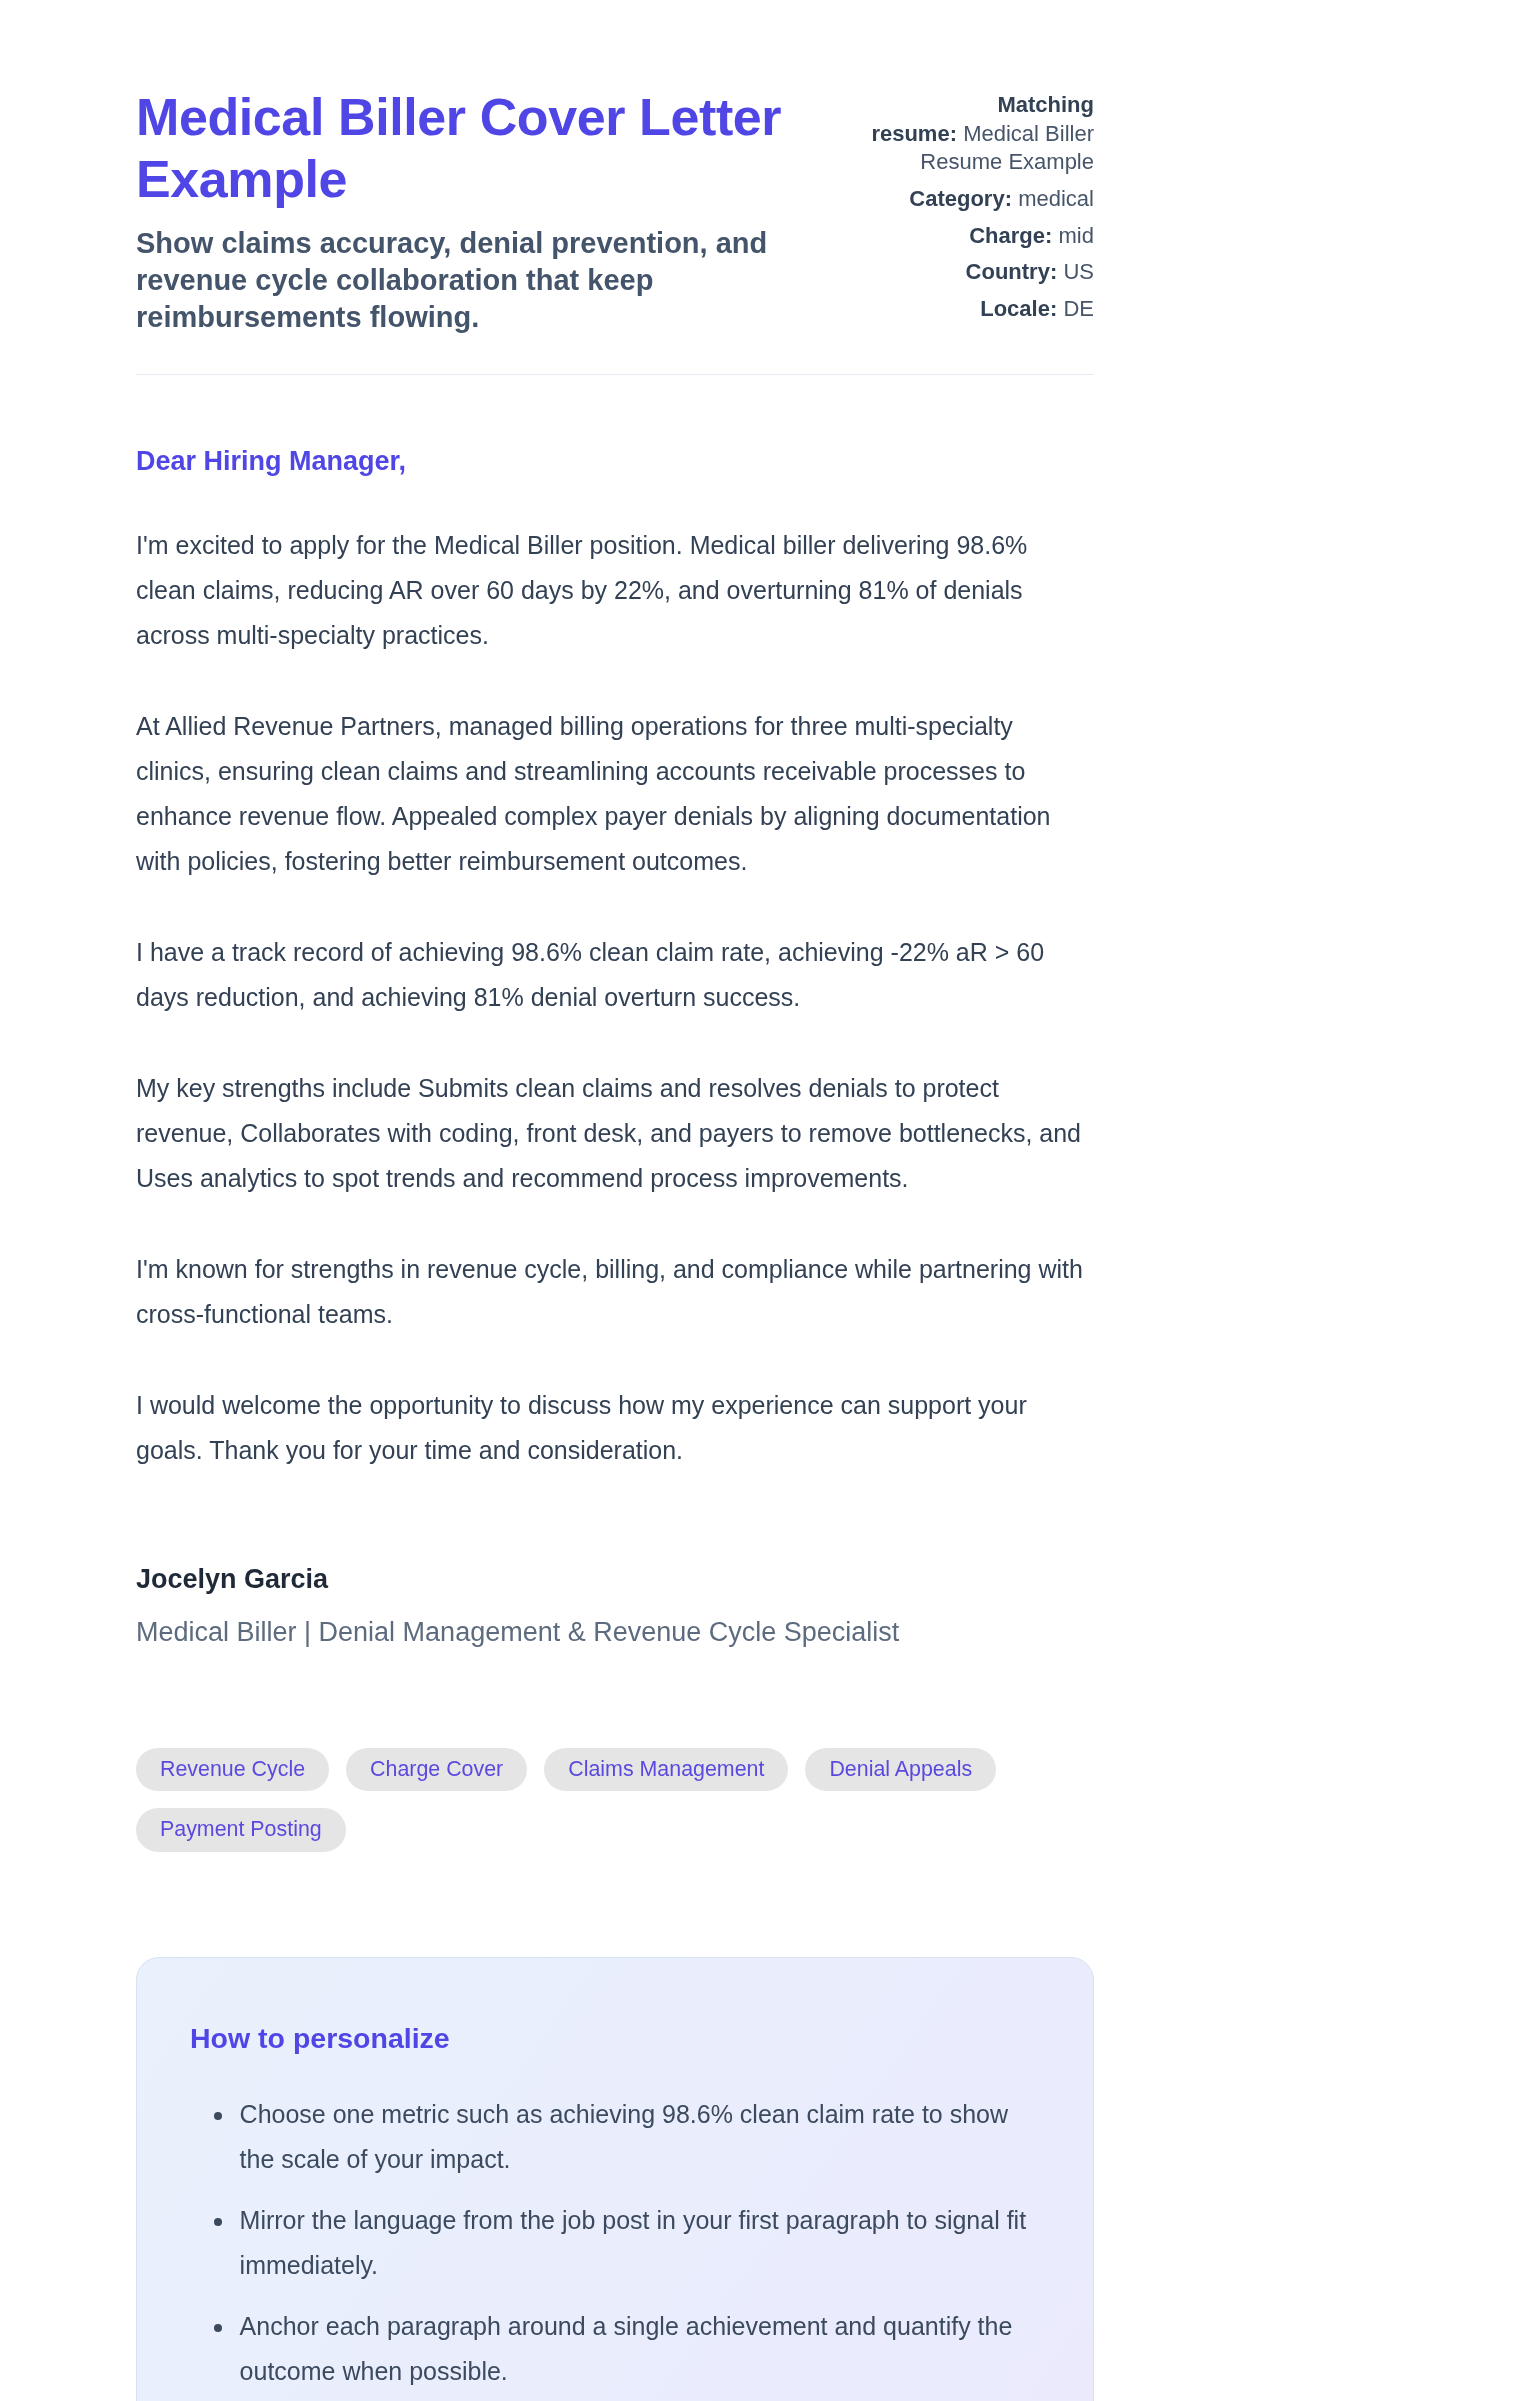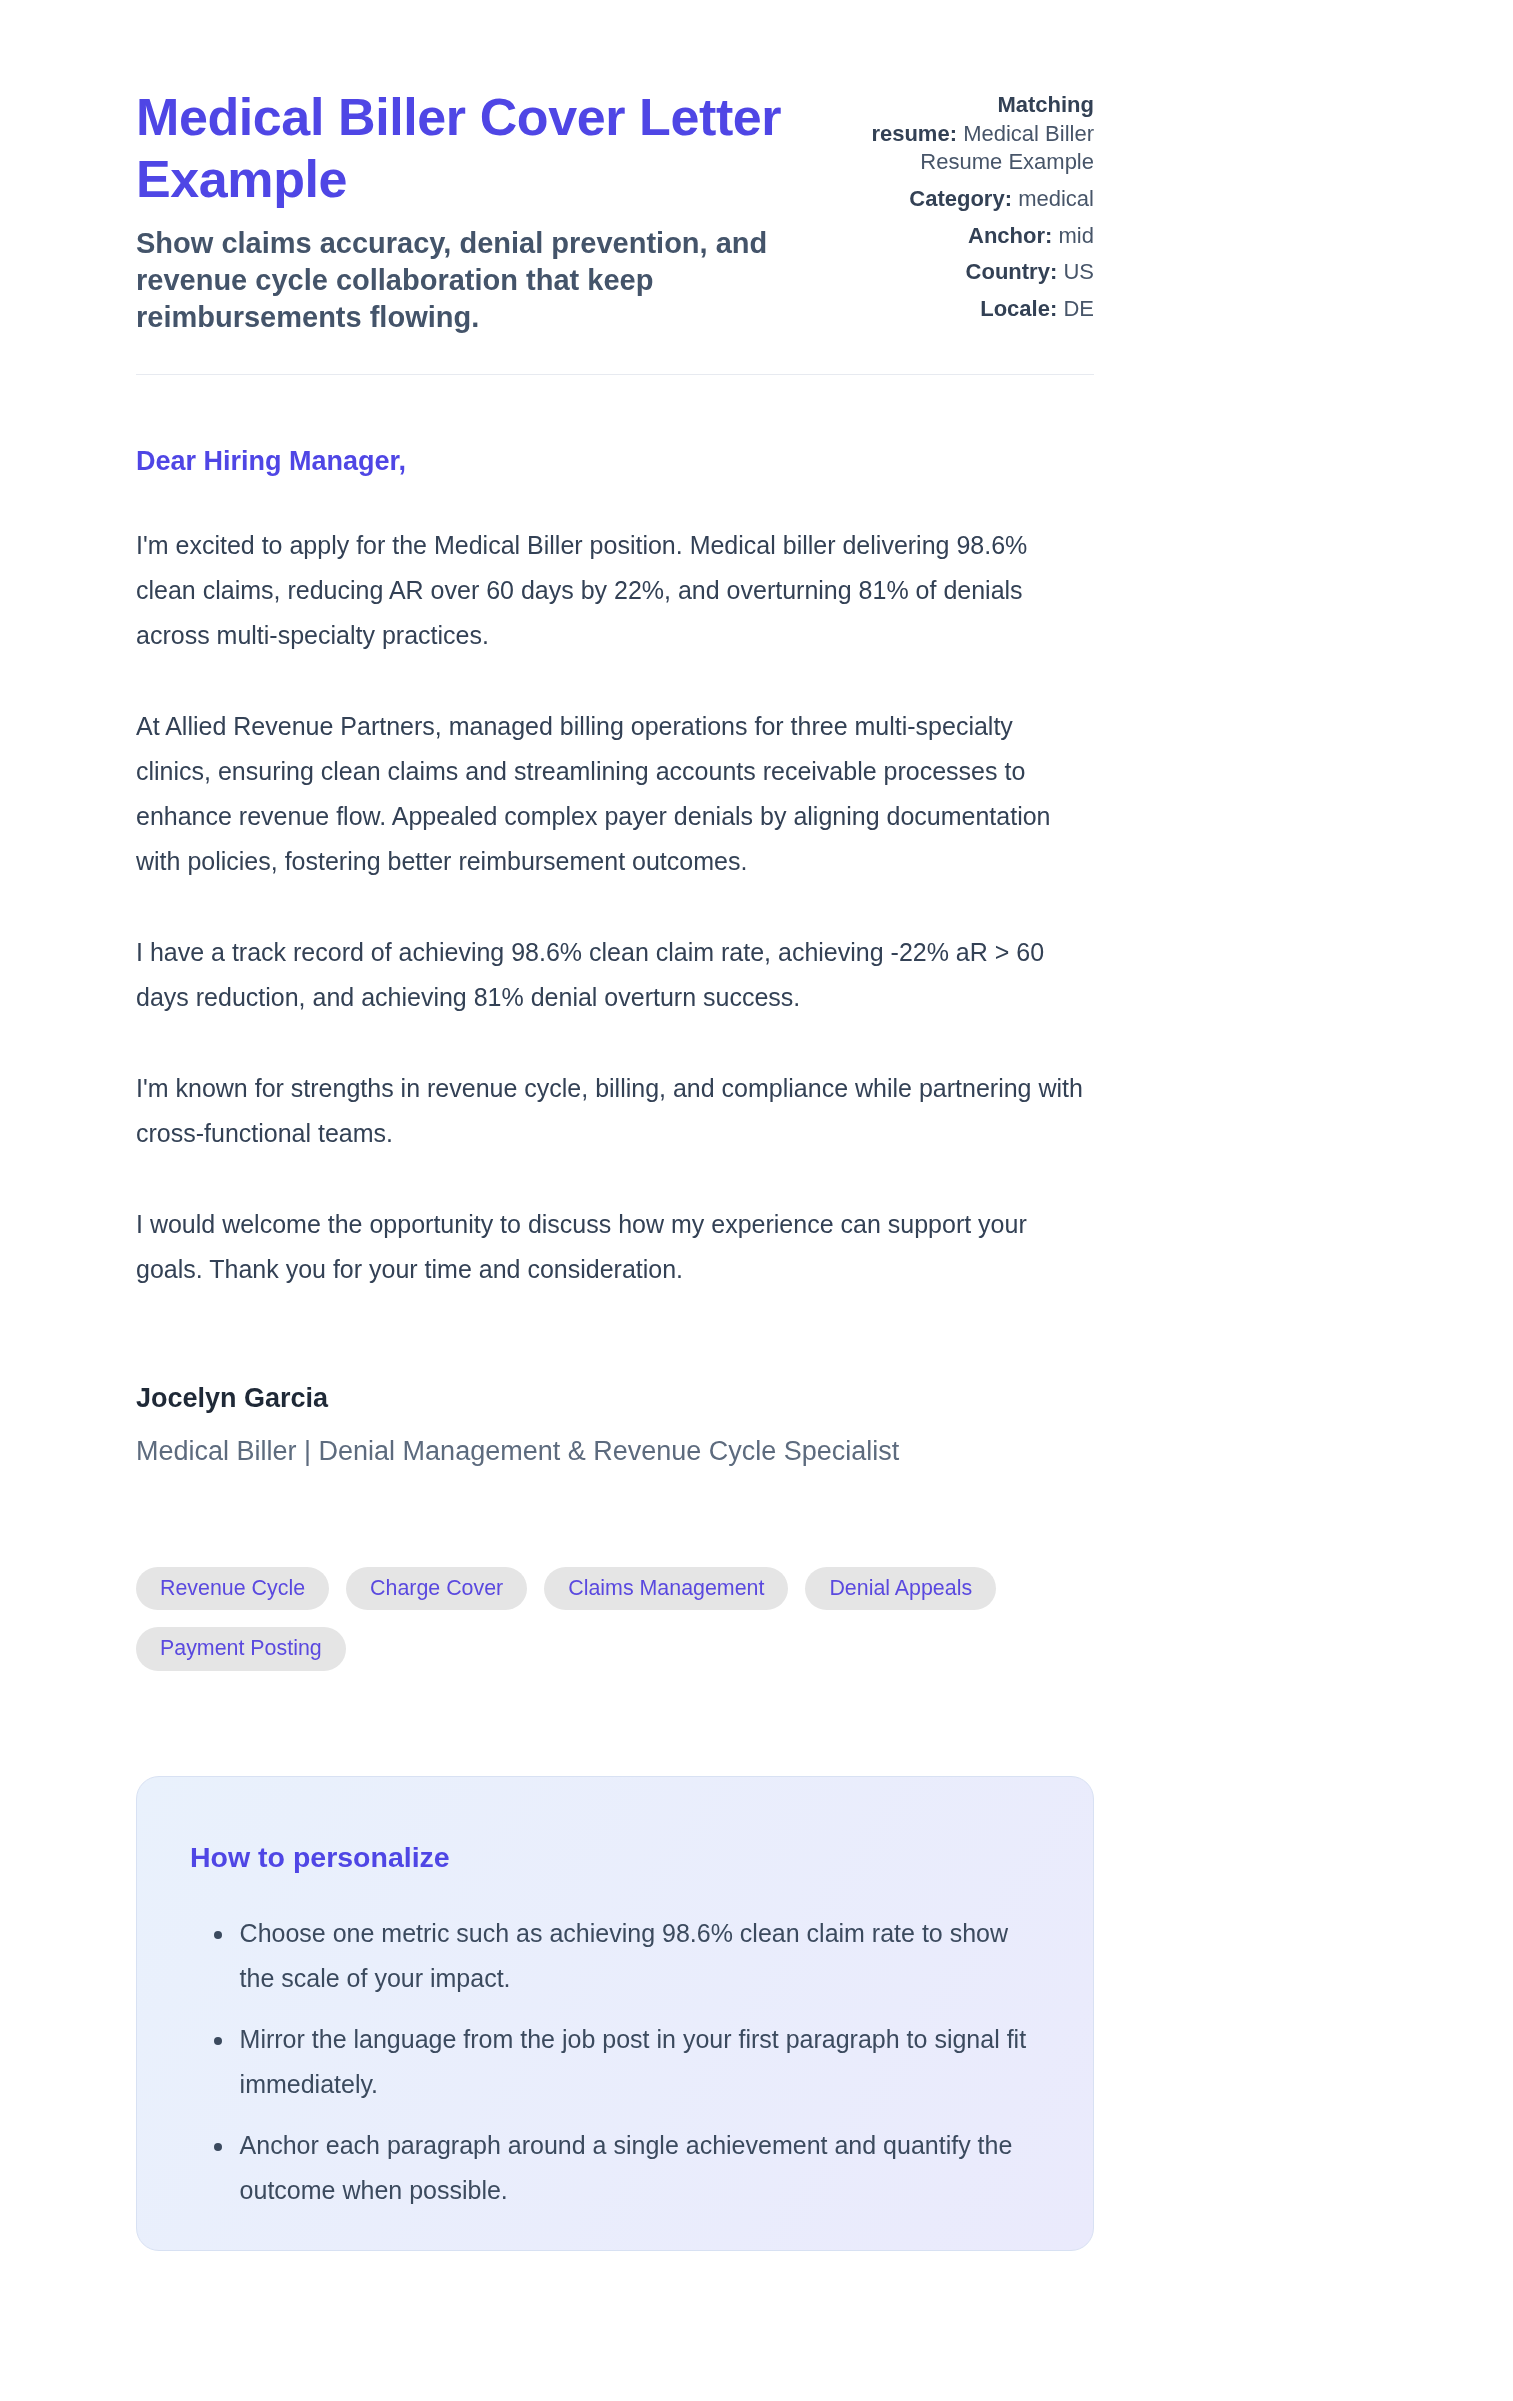--- a/index.html
+++ b/index.html
@@ -135,38 +135,39 @@
       <p class="subtitle">Show claims accuracy, denial prevention, and revenue cycle collaboration that keep reimbursements flowing.</p>
     </div>
     <aside class="meta">
       <div class="meta-item">
         <span class="meta-label">Matching resume:</span><span class="meta-value">Medical Biller Resume Example</span>
       </div>
       <div class="meta-item">
         <span class="meta-label">Category:</span><span class="meta-value">medical</span>
       </div>
       <div class="meta-item">
-        <span class="meta-label">Anchor:</span><span class="meta-value">mid</span>
+        <span class="meta-label">Charge:</span><span class="meta-value">mid</span>
       </div>
       <div class="meta-item">
         <span class="meta-label">Country:</span><span class="meta-value">US</span>
       </div>
       <div class="meta-item">
         <span class="meta-label">Locale:</span><span class="meta-value">DE</span>
       </div>
     </aside>
   </header>
 
   <hr class="divider">
 
   <main class="letter">
     <h3 class="salutation">Dear Hiring Manager,</h3>
     <p class="body-par">I'm excited to apply for the Medical Biller position. Medical biller delivering 98.6% clean claims, reducing AR over 60 days by 22%, and overturning 81% of denials across multi-specialty practices.</p>
     <p class="body-par">At Allied Revenue Partners, managed billing operations for three multi-specialty clinics, ensuring clean claims and streamlining accounts receivable processes to enhance revenue flow. Appealed complex payer denials by aligning documentation with policies, fostering better reimbursement outcomes.</p>
     <p class="body-par">I have a track record of achieving 98.6% clean claim rate, achieving -22% aR &gt; 60 days reduction, and achieving 81% denial overturn success.</p>
+    <p class="body-par">My key strengths include Submits clean claims and resolves denials to protect revenue, Collaborates with coding, front desk, and payers to remove bottlenecks, and Uses analytics to spot trends and recommend process improvements.</p>
     <p class="body-par">I'm known for strengths in revenue cycle, billing, and compliance while partnering with cross-functional teams.</p>
     <p class="body-par">I would welcome the opportunity to discuss how my experience can support your goals. Thank you for your time and consideration.</p>
 
     <div class="signature">
       <p class="sig-name">Jocelyn Garcia</p>
       <p class="sig-role">Medical Biller | Denial Management &amp; Revenue Cycle Specialist</p>
     </div>
   </main>
 
   <div class="tags">

